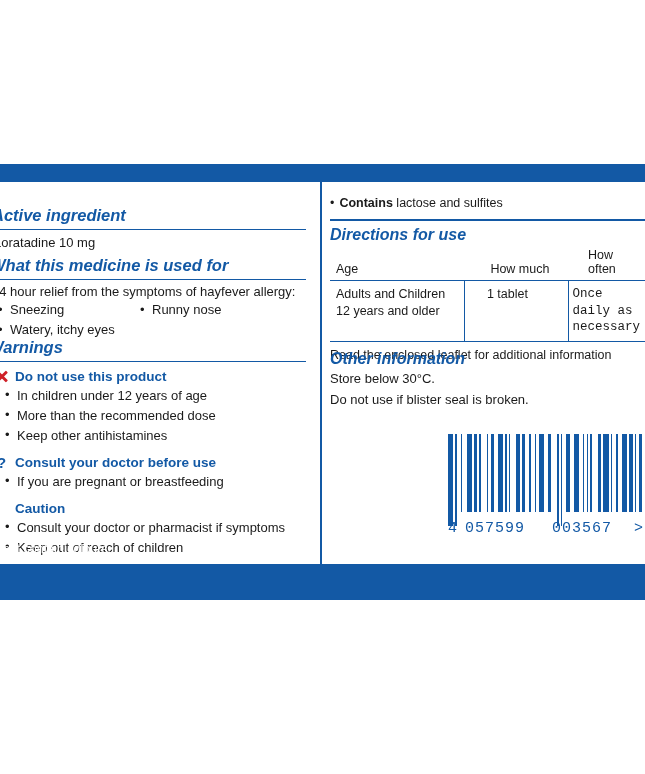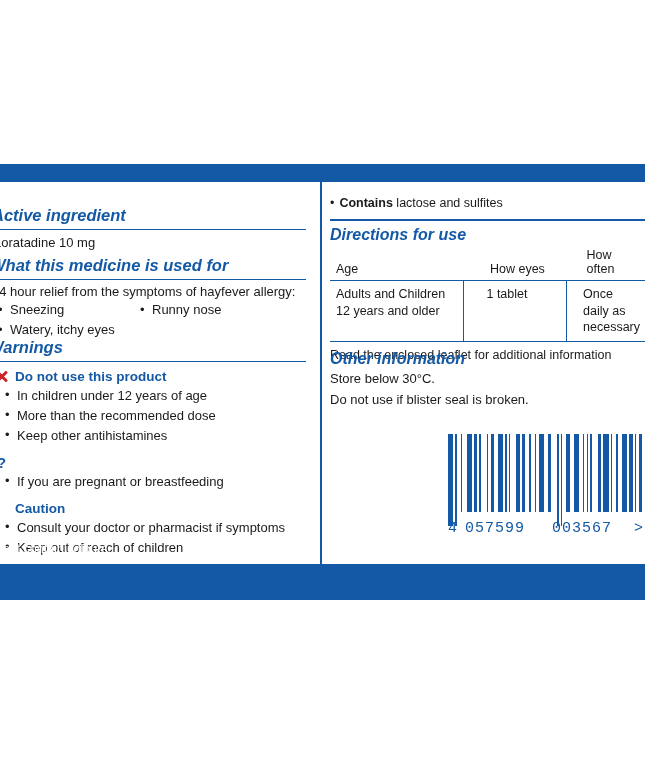--- a/index.html
+++ b/index.html
@@ -264,21 +264,21 @@
   table.dose th.c3 { padding-left: 20px; }
   table.dose td {
     border-top: 1.2px solid #1359a5;
     padding: 5px 6px 6px 6px;
     vertical-align: top;
     font-size: 12.5px;
     line-height: 1.3;
   }
   table.dose td.c1 { width: 140px; border-right: 1.2px solid #1359a5; }
   table.dose td.c2 { width: 84px; border-right: 1.2px solid #1359a5; padding-left: 22px; }
-  table.dose td.c3 { padding-left: 16px; }
+  table.dose td.c3 { padding-left: 4px; font-family: Liberation Mono, monospace; }
   .rule-after-table {
     margin-top: 0;
     width: 316px;
     height: 1.2px;
     background: #1359a5;
   }
   .leaflet-note {
     margin-top: 6px;
     font-size: 12.5px;
   }
@@ -375,20 +375,21 @@
         <span>Do not use this product</span>
       </div>
       <ul class="plain">
         <li>In children under 12 years of age</li>
         <li>More than the recommended dose</li>
         <li>Keep other antihistamines</li>
       </ul>
 
       <div class="consult-line">
         <span class="q-icon">?</span>
+        <span>Consult your doctor before use</span>
       </div>
       <ul class="plain">
         <li>If you are pregnant or breastfeeding</li>
       </ul>
 
       <div class="caution-line">Caution</div>
       <ul class="plain" style="padding-left:15px;">
         <li>Consult your doctor or pharmacist if symptoms</li>
         <li>Keep out of reach of children</li>
       </ul>
@@ -404,21 +405,21 @@
       <span>lactose and sulfites</span>
     </div>
     <div class="rule-r1"></div>
 
     <div class="sec-directions">
       <div class="heading">Directions for use</div>
       <table class="dose">
         <thead>
           <tr>
             <th class="c1">Age</th>
-            <th class="c2">How eyes</th>
+            <th class="c2">How much</th>
             <th class="c3">How often</th>
           </tr>
         </thead>
         <tbody>
           <tr>
             <td class="c1">Adults and Children 12 years and older</td>
             <td class="c2">1 tablet</td>
             <td class="c3">Once daily as necessary</td>
           </tr>
         </tbody>

